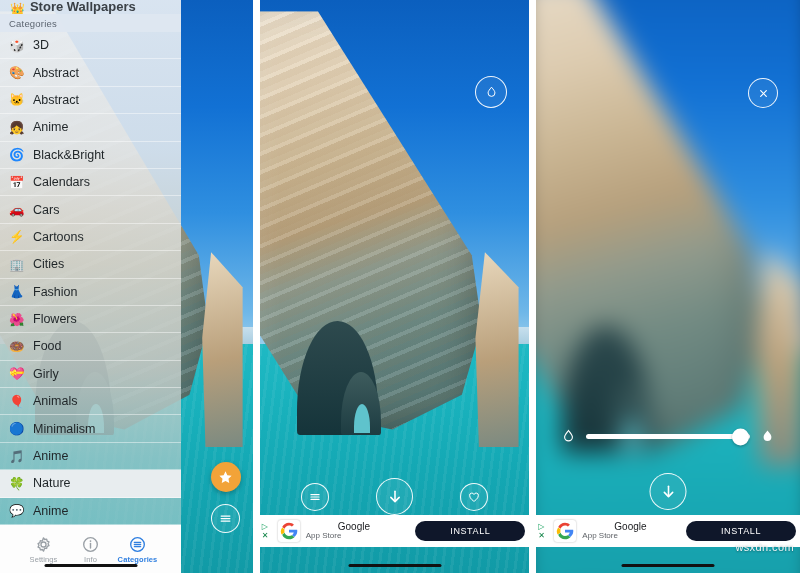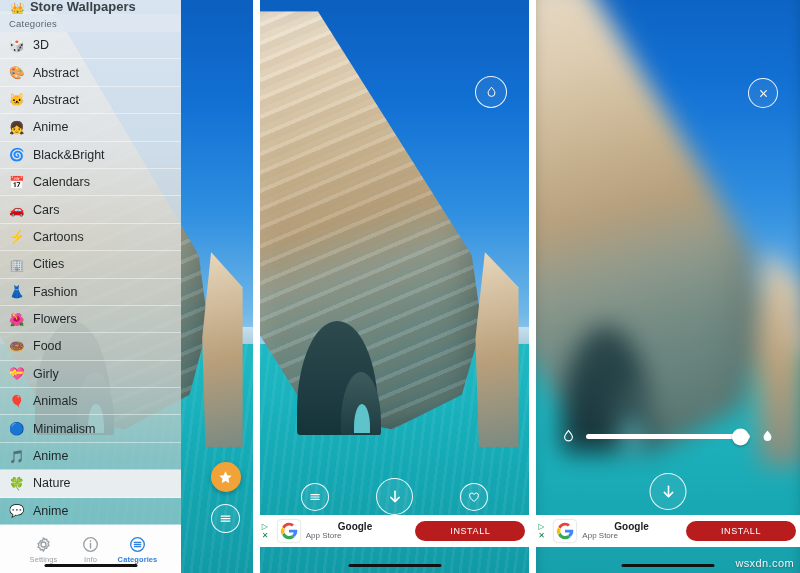--- a/index.html
+++ b/index.html
@@ -143,43 +143,43 @@
     background:#ffffff; display:flex; align-items:center; padding:0 4px 0 2px; gap:6px;
   }
   .ad-choices{ display:flex; flex-direction:column; justify-content:center; gap:1px;
     width:10px; color:#1aa260; }
   .ad-choices span{ font-size:8px; line-height:8px; }
   .ad-choices .x{ color:#0b8043; }
   .g-logo{ width:22px; height:22px; border-radius:3px; background:#fff;
     box-shadow:0 0 2px rgba(0,0,0,.3);
     display:flex; align-items:center; justify-content:center; }
   .ad-txt{ display:flex; flex-direction:column; line-height:1.05; }
-  .ad-t1{ font-size:10px; color:#202124; font-weight:700;padding-left:32px; }
+  .ad-t1{ font-size:10px; color:#202124; font-weight:400;padding-left:32px; }
   .ad-t2{ font-size:8px; color:#5f6368; }
   .install{
-    margin-left:auto; background:#b91c1c; color:#fff; border:none;
+    margin-left:auto; background:#0f172a; color:#fff; border:none;
     border-radius:20px; height:20px; min-width:110px; padding:0 14px;
     font-size:9px; letter-spacing:.6px; font-family:"Liberation Sans",sans-serif;
   }
 
   
   .panel3{ width:266px; }
   .blurwrap{ position:absolute; inset:0; filter:blur(11px); transform:scale(1.12); }
   .slider-row{
     position:absolute; left:0; right:0; bottom:128px;
     display:flex; align-items:center; gap:9px; padding:0 24px;
   }
   .track{ flex:1; height:4.5px; background:#fff; border-radius:3px; position:relative; }
   .knob{ position:absolute; right:-2px; top:50%; transform:translateY(-50%);
     width:17px; height:17px; border-radius:50%; background:#fff;
     box-shadow:0 1px 3px rgba(0,0,0,.3); }
   .dl-btn{ position:absolute; left:50%; transform:translateX(-50%);
     bottom:63px; width:37px; height:37px; }
   .close-btn{ position:absolute; right:22px; top:78px; width:30px; height:30px; }
-  .watermark{ position:absolute; right:6px; bottom:4px;
+  .watermark{ position:absolute; right:6px; bottom:20px;
     font-size:11px; color:#f3f6f7; letter-spacing:.4px;
     text-shadow:0 1px 2px rgba(0,0,0,.35); }
 </style>
 </head>
 <body>
 
 <div class="screen">
 
   <div class="panel panel1">
     <div class="photo">

